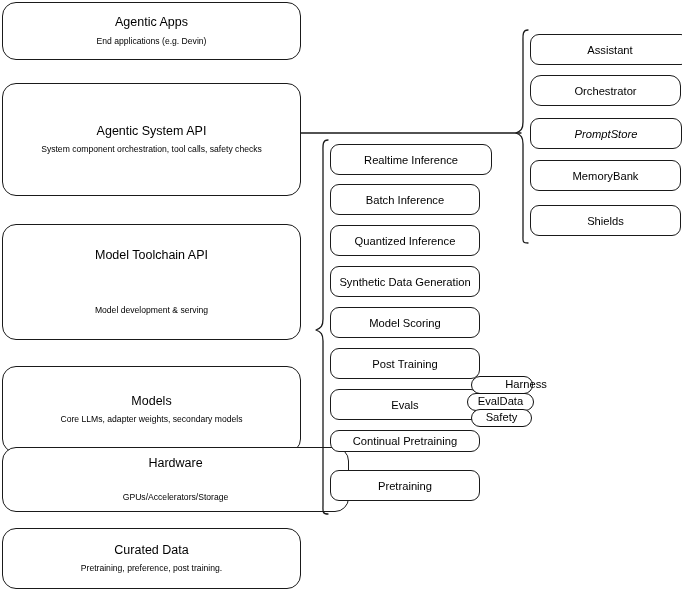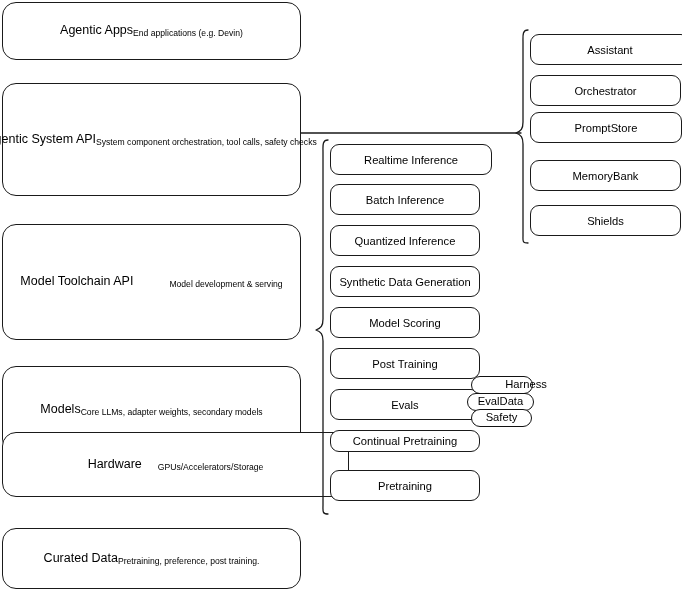--- a/index.html
+++ b/index.html
@@ -24,21 +24,21 @@
   }
 
   
   .rbox {
     position: absolute;
     box-sizing: border-box;
     border: 1.3px solid #1a1a1a;
     border-radius: 12px;
     background: #ffffff;
     display: flex;
-    flex-direction: row;
+    flex-direction: column;
     align-items: center;
     justify-content: center;
     text-align: right;
     line-height: 1.25;
   }
 
   
   .layer-box { border-radius: 14px; }
   .layer-title {
     font-size: 12.5px;
@@ -110,21 +110,21 @@
   <div class="rbox layer-box" style="left:2px;top:224px;width:299px;height:116px;gap:36px;">
     <div class="layer-title">Model Toolchain API</div>
     <div class="layer-sub">Model development &amp; serving</div>
   </div>
 
   <div class="rbox layer-box" style="left:2px;top:366px;width:299px;height:87px;">
     <div class="layer-title">Models</div>
     <div class="layer-sub">Core LLMs, adapter weights, secondary models</div>
   </div>
 
-  <div class="rbox layer-box" style="left:2px;top:432px;width:347px;height:65px;gap:16px;">
+  <div class="rbox layer-box" style="left:2px;top:447px;width:347px;height:65px;gap:16px;">
     <div class="layer-title">Hardware</div>
     <div class="layer-sub">GPUs/Accelerators/Storage</div>
   </div>
 
   <div class="rbox layer-box" style="left:2px;top:528px;width:299px;height:61px;">
     <div class="layer-title">Curated Data</div>
     <div class="layer-sub">Pretraining, preference, post training.</div>
   </div>
 
   <div class="rbox cap-box" style="left:330px;top:144px;width:162px;height:31px;">
@@ -161,24 +161,24 @@
   <div class="pill" style="left:467px;top:393px;width:67px;height:18px;">
     <span>EvalData</span>
   </div>
   <div class="pill" style="left:471px;top:409px;width:61px;height:18px;justify-content:center;">
     <span>Safety</span>
   </div>
 
   <div class="rbox cap-box" style="left:530px;top:34px;width:160px;height:31px;">
     <span>Assistant</span>
   </div>
-  <div class="rbox cap-box" style="left:530px;top:75px;width:151px;height:31px;">
+  <div class="rbox cap-box" style="left:530px;top:75px;width:151px;height:31px;border-radius:11px;">
     <span>Orchestrator</span>
   </div>
-  <div class="rbox cap-box" style="left:530px;top:112px;width:152px;height:31px;">
+  <div class="rbox cap-box" style="left:530px;top:118px;width:152px;height:31px;font-style:italic;">
     <span>PromptStore</span>
   </div>
   <div class="rbox cap-box" style="left:530px;top:160px;width:151px;height:31px;">
     <span>MemoryBank</span>
   </div>
   <div class="rbox cap-box" style="left:530px;top:205px;width:151px;height:31px;">
     <span>Shields</span>
   </div>
 
   <svg id="connectors" viewBox="0 0 682 591">

